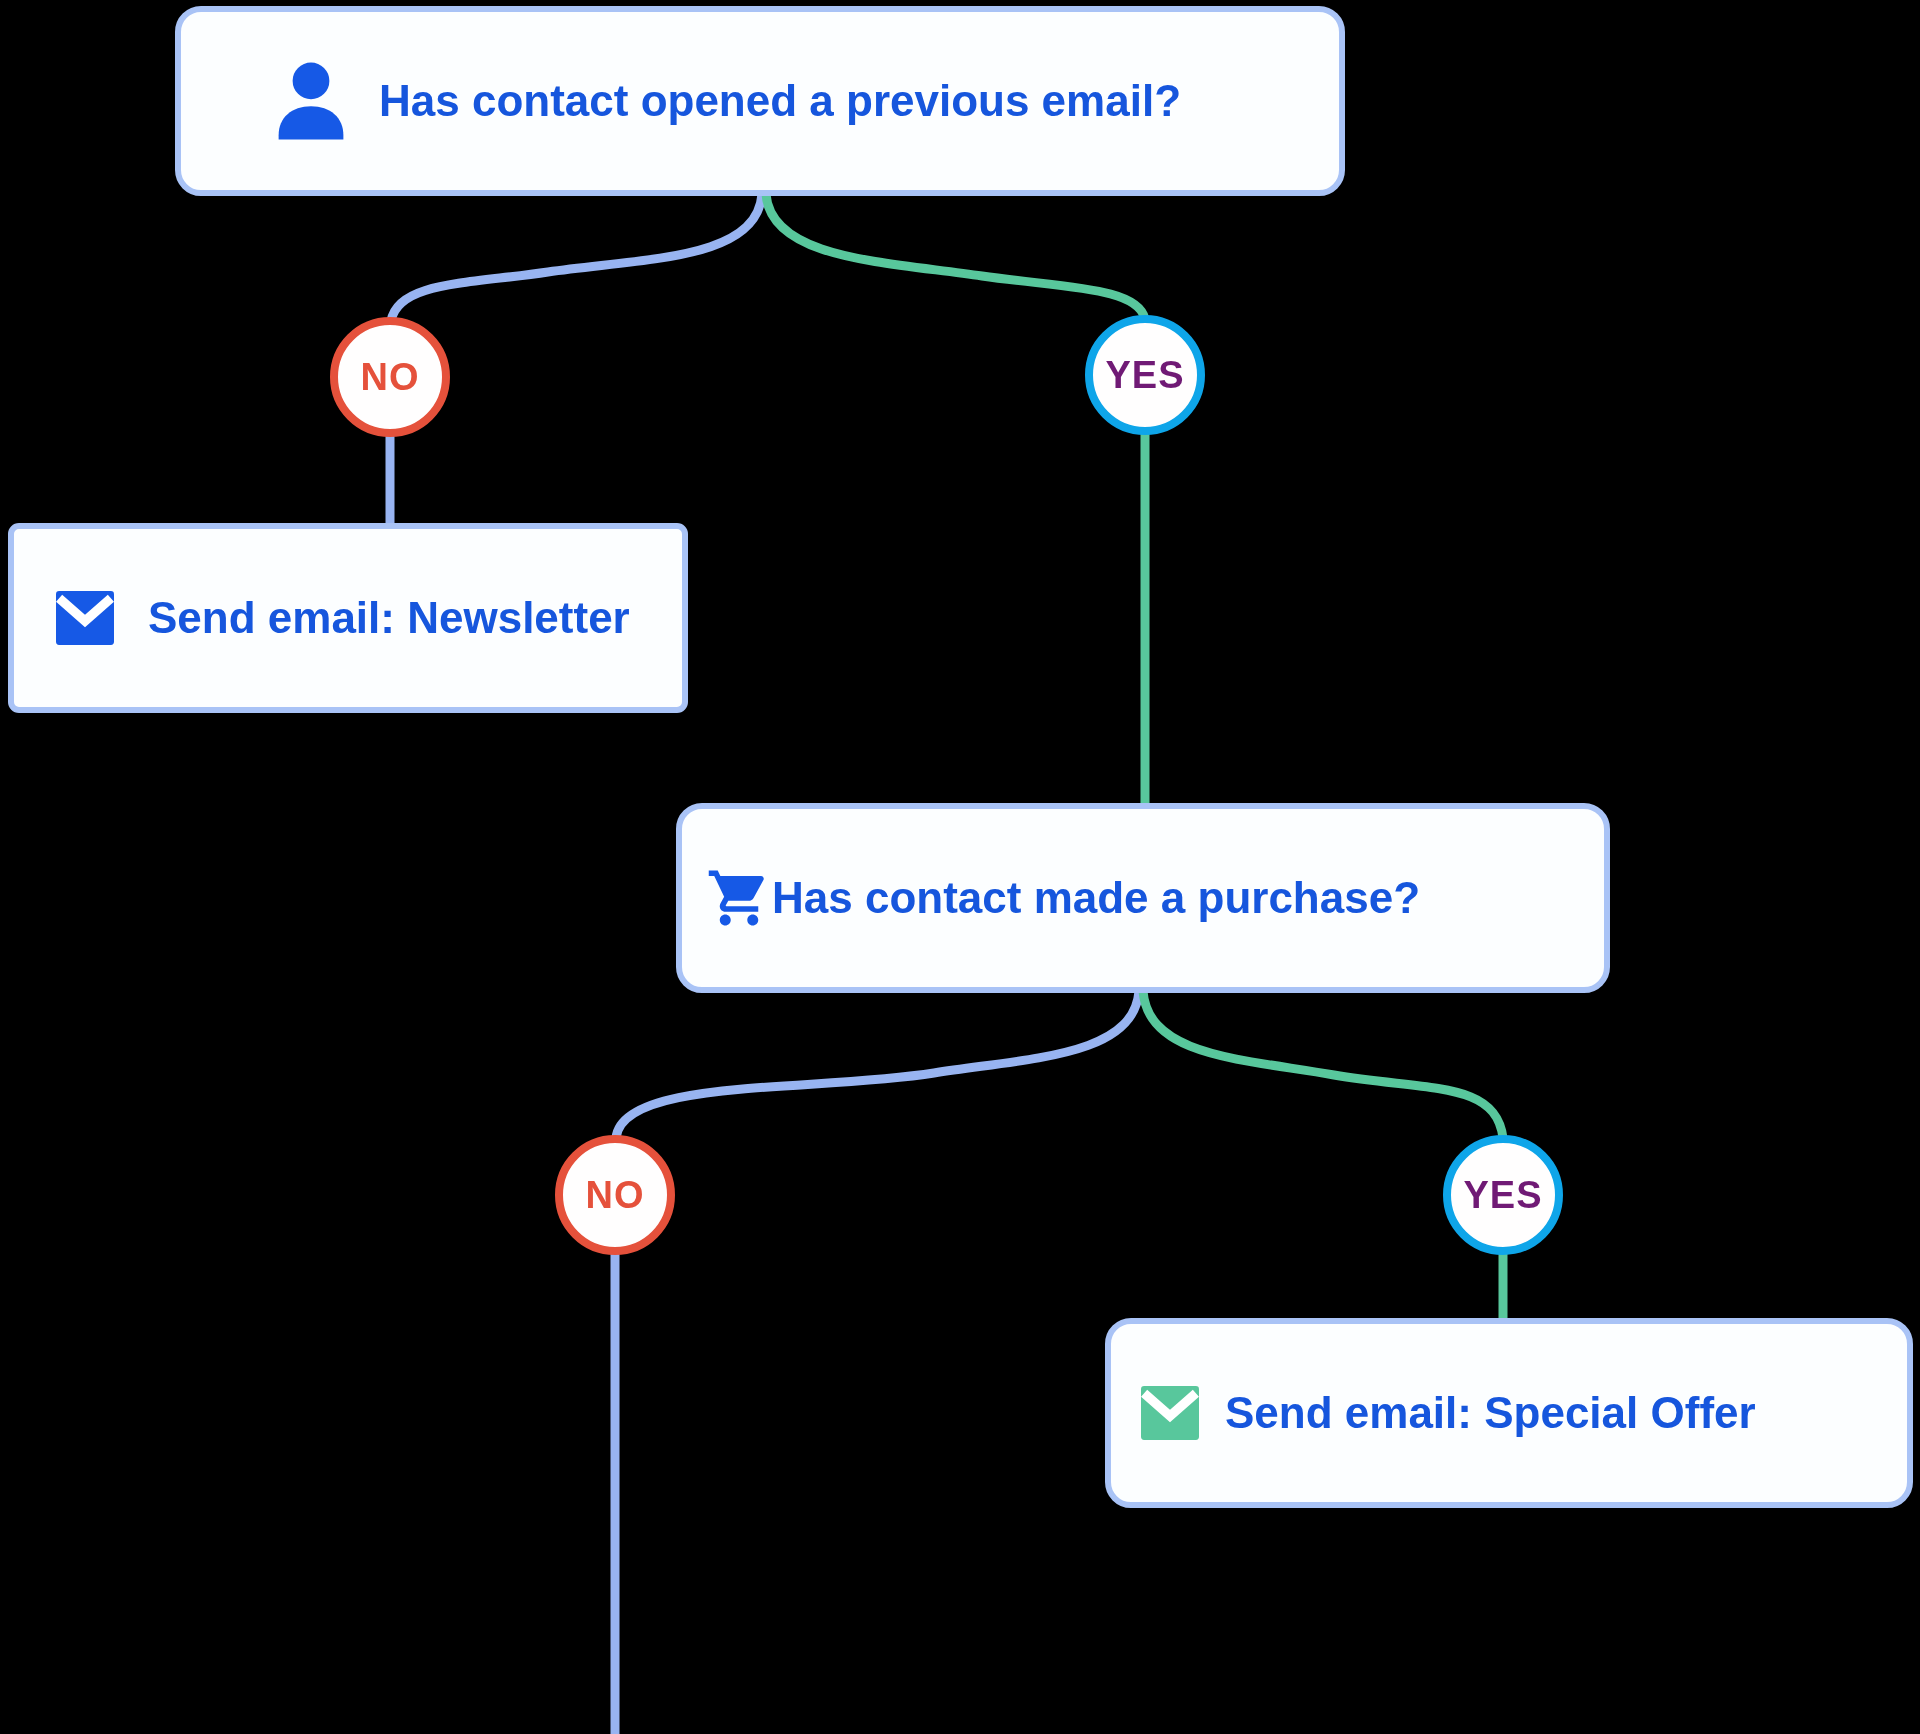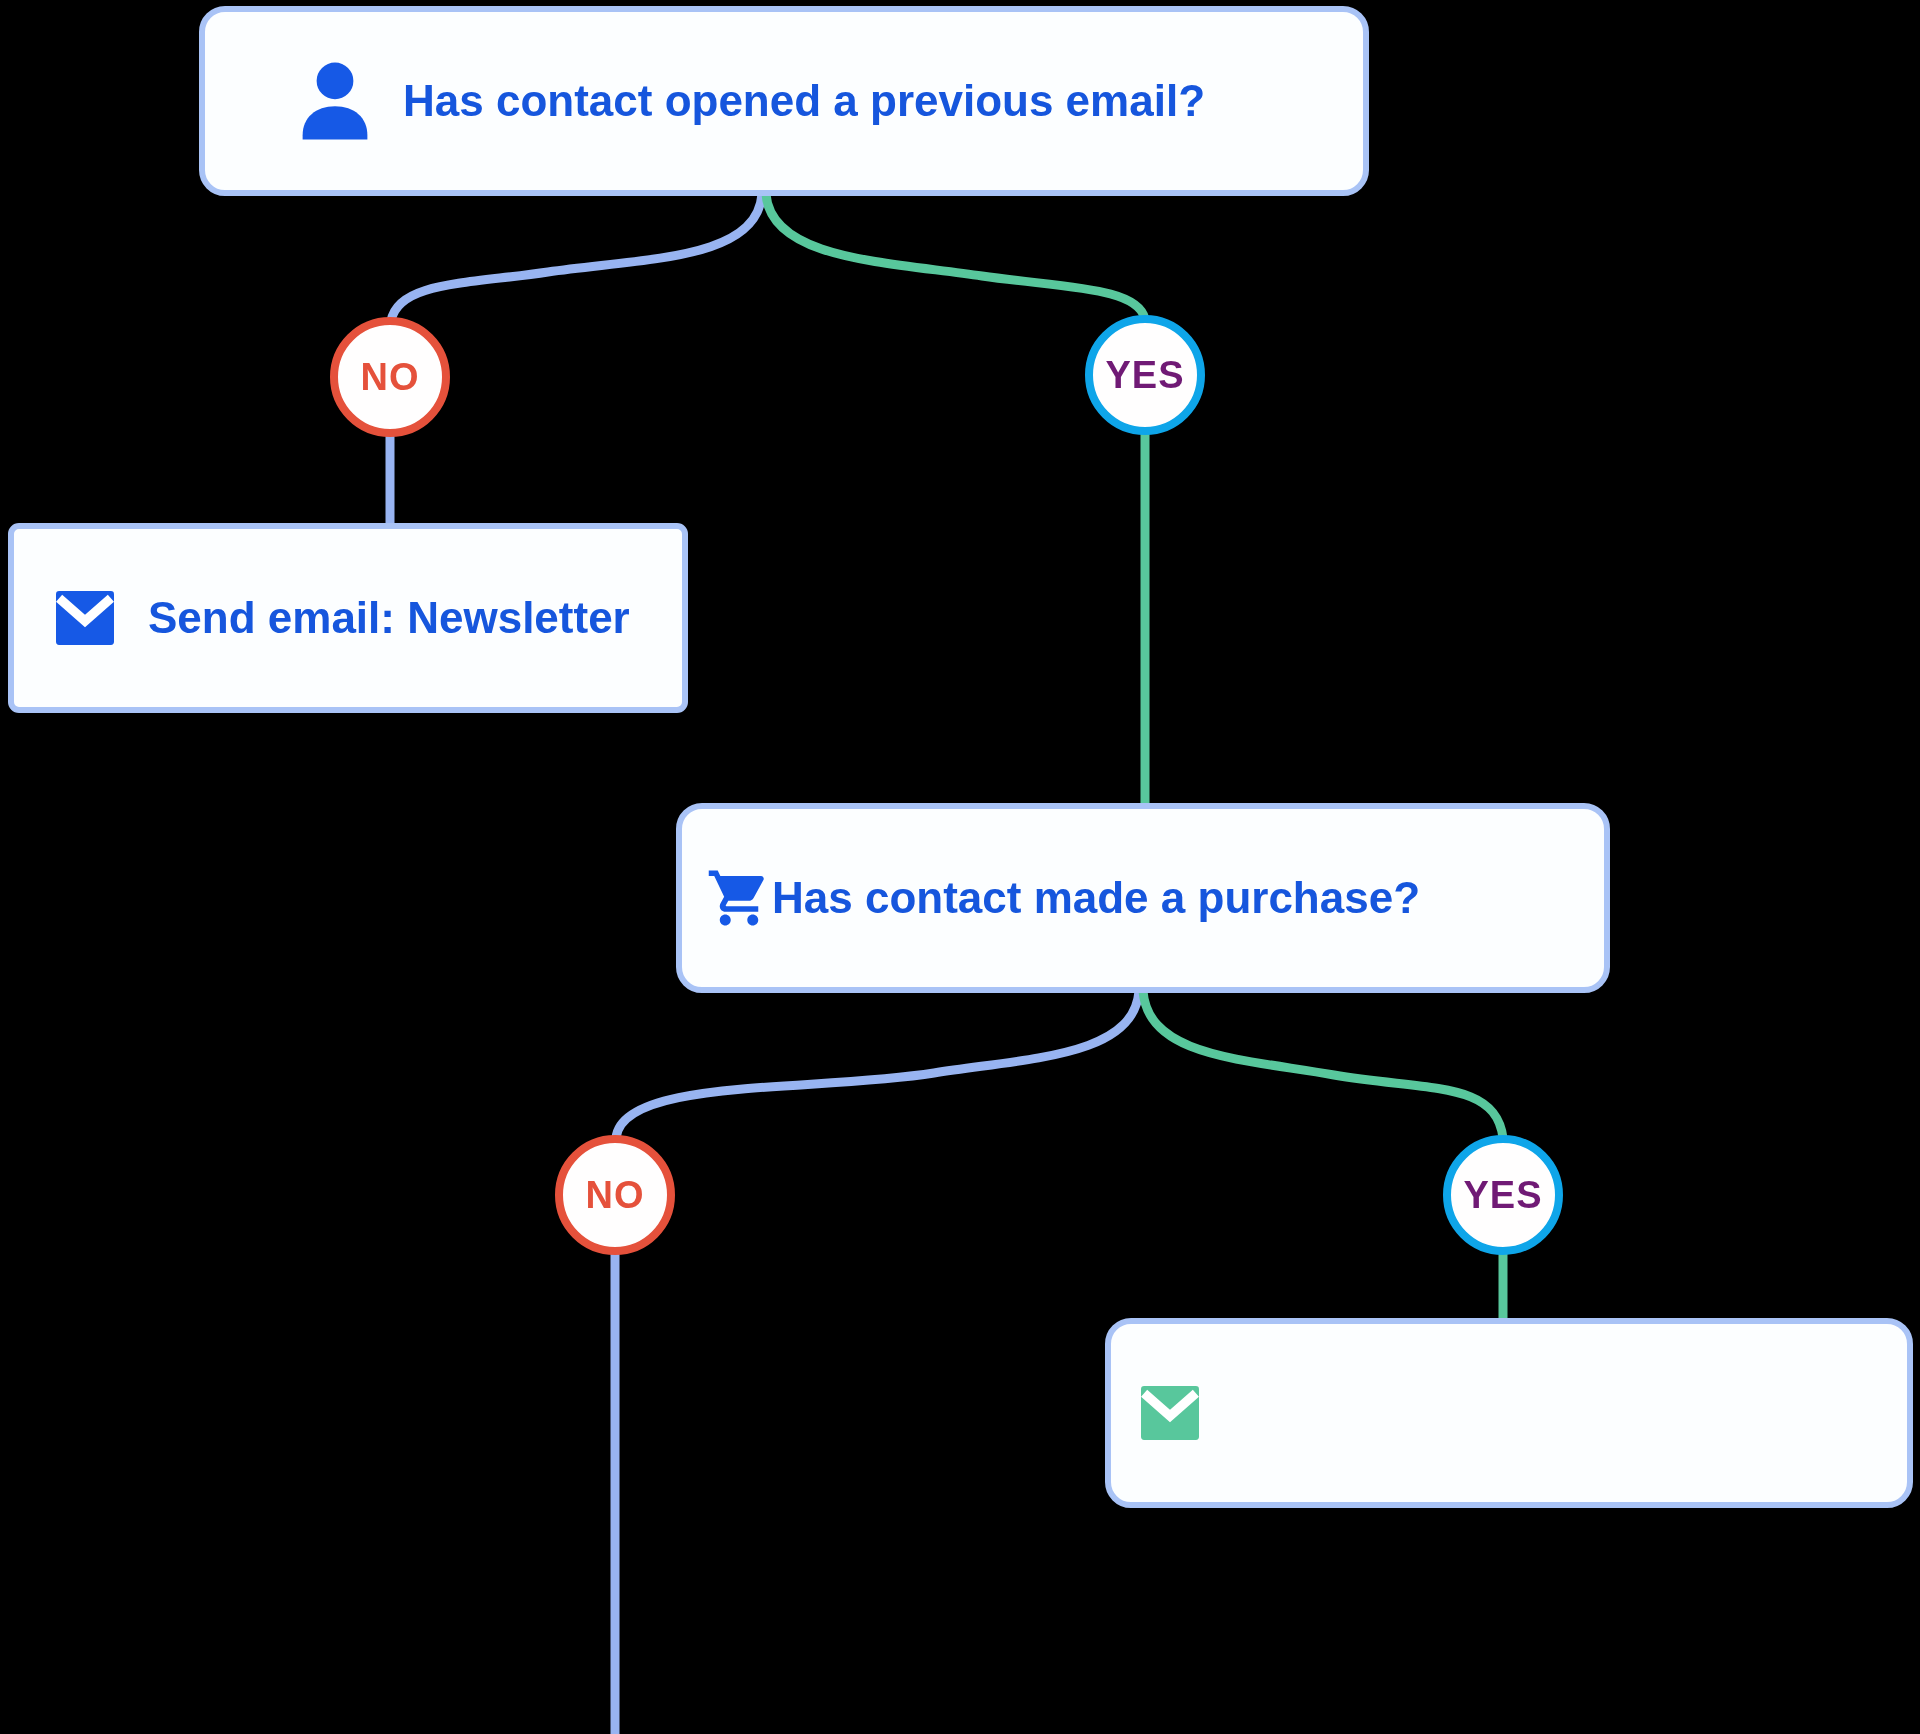--- a/index.html
+++ b/index.html
@@ -55,21 +55,21 @@
     <path class="edge-blue" d="M 762 194 C 757 260, 646 258, 548 272 C 466 284, 398 282, 391 321"></path>
     <path class="edge-green" d="M 766 194 C 771 260, 888 262, 982 276 C 1066 288, 1138 287, 1145 319"></path>
     <path class="edge-blue" d="M 390 434 L 390 527"></path>
     <path class="edge-green" d="M 1145 432 L 1145 806"></path>
     <path class="edge-blue" d="M 1139 991 C 1134 1057, 1028 1058, 934 1073 C 812 1092, 622 1078, 616 1138"></path>
     <path class="edge-green" d="M 1143 991 C 1148 1057, 1243 1059, 1334 1075 C 1430 1091, 1496 1081, 1503 1138"></path>
     <path class="edge-blue" d="M 615 1254 L 615 1734"></path>
     <path class="edge-green" d="M 1503 1254 L 1503 1321"></path>
   </svg>
 
-  <div class="node" style="left:175px;top:6px;width:1170px;height:190px;padding-left:88px;gap:26px;margin-left:24px;">
+  <div class="node" style="left:175px;top:6px;width:1170px;height:190px;padding-left:88px;gap:26px;">
     <span class="nicon">
       <svg width="84" height="84" viewBox="0 0 48 48">
         <circle class="blue-fill" cx="24" cy="12.5" r="10.5"></circle>
         <path class="blue-fill" d="M24 27 C 13 27 5.5 33.5 5.5 43.5 L5.5 46 L42.5 46 L42.5 43.5 C42.5 33.5 35 27 24 27 Z"></path>
       </svg>
     </span>
     <span class="label">Has contact opened a previous email?</span>
   </div>
 
   <div class="circle no" style="left:330px;top:317px;">
@@ -105,15 +105,16 @@
     <span>YES</span>
   </div>
 
   <div class="node" style="left:1105px;top:1318px;width:808px;height:190px;padding-left:30px;gap:26px;">
     <span class="nicon">
       <svg width="58" height="54" viewBox="0 0 56 52">
         <rect class="green-fill" x="0" y="0" width="56" height="52" rx="3"></rect>
         <path d="M3 7 L28 29 L53 7" stroke="#ffffff" stroke-width="9" fill="none"></path>
       </svg>
     </span>
+    <span class="label">Send email: Special Offer</span>
   </div>
 
 </div>
 
 </body></html>

